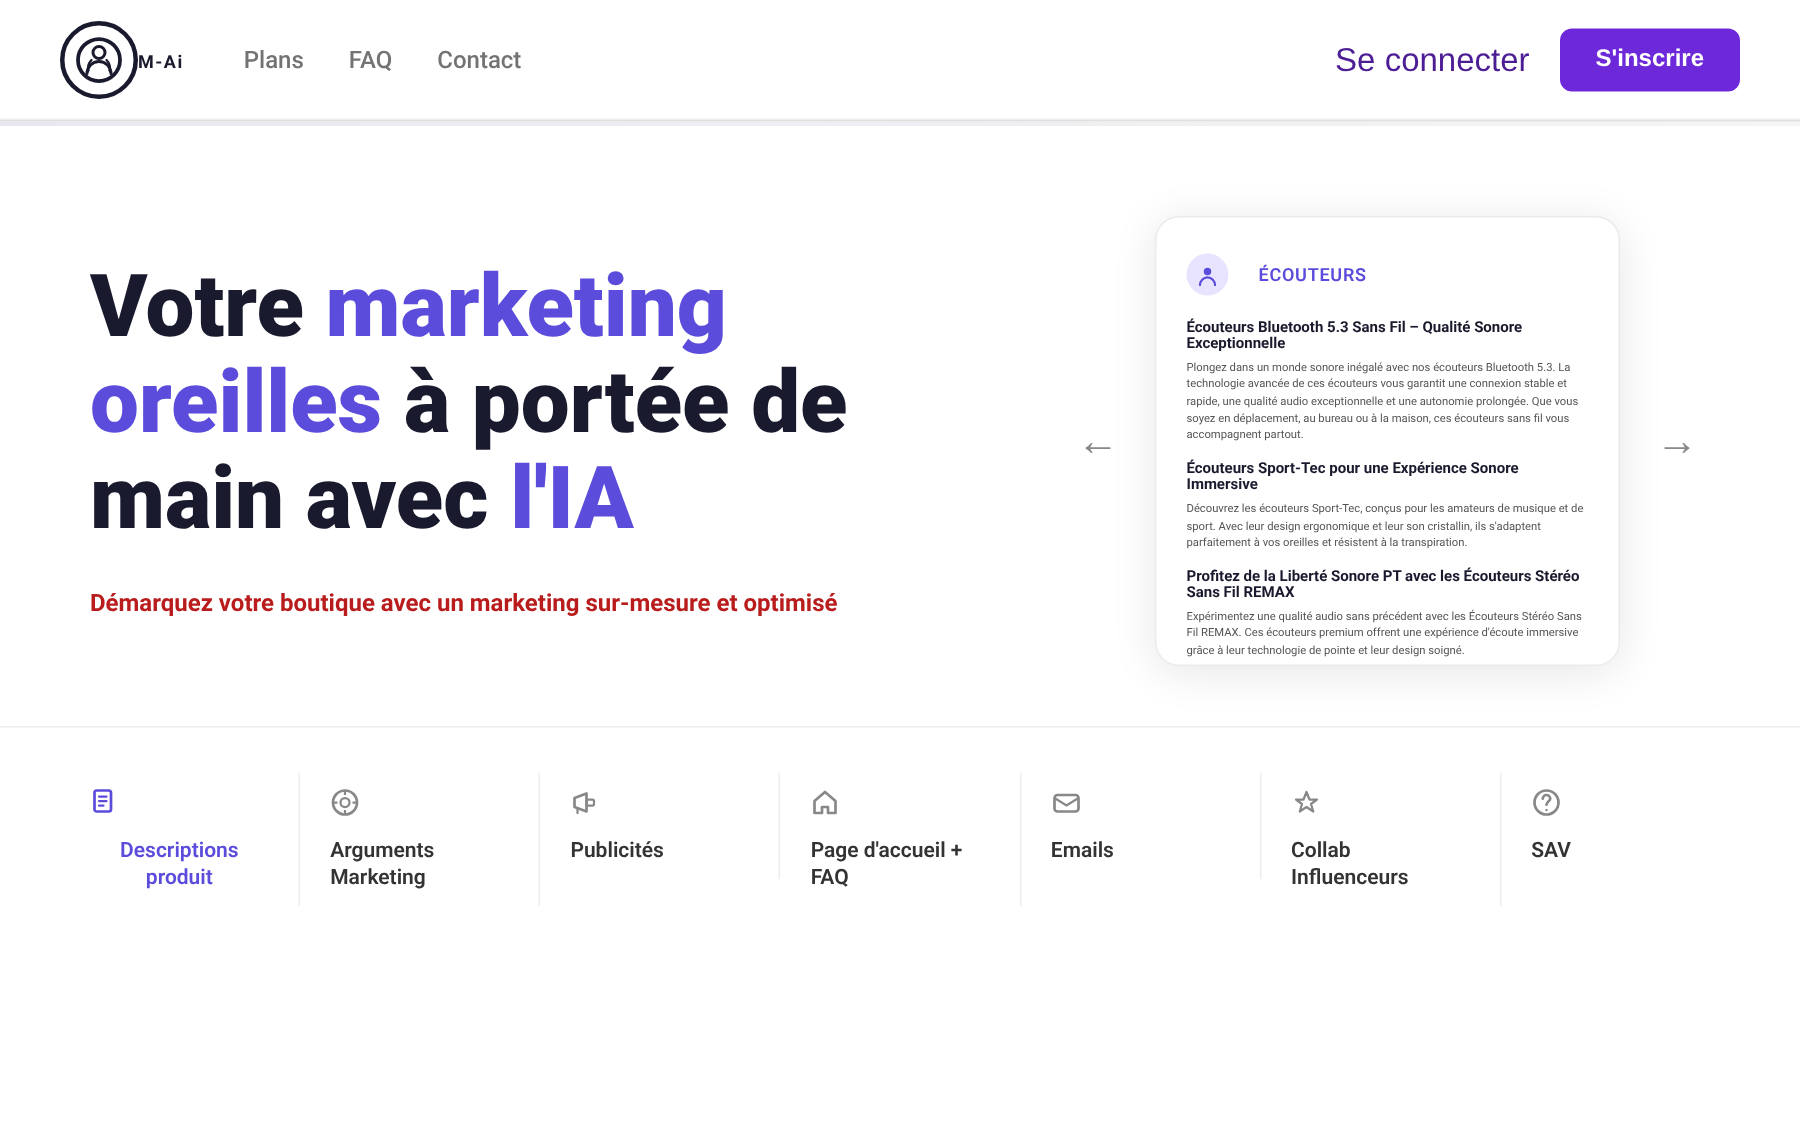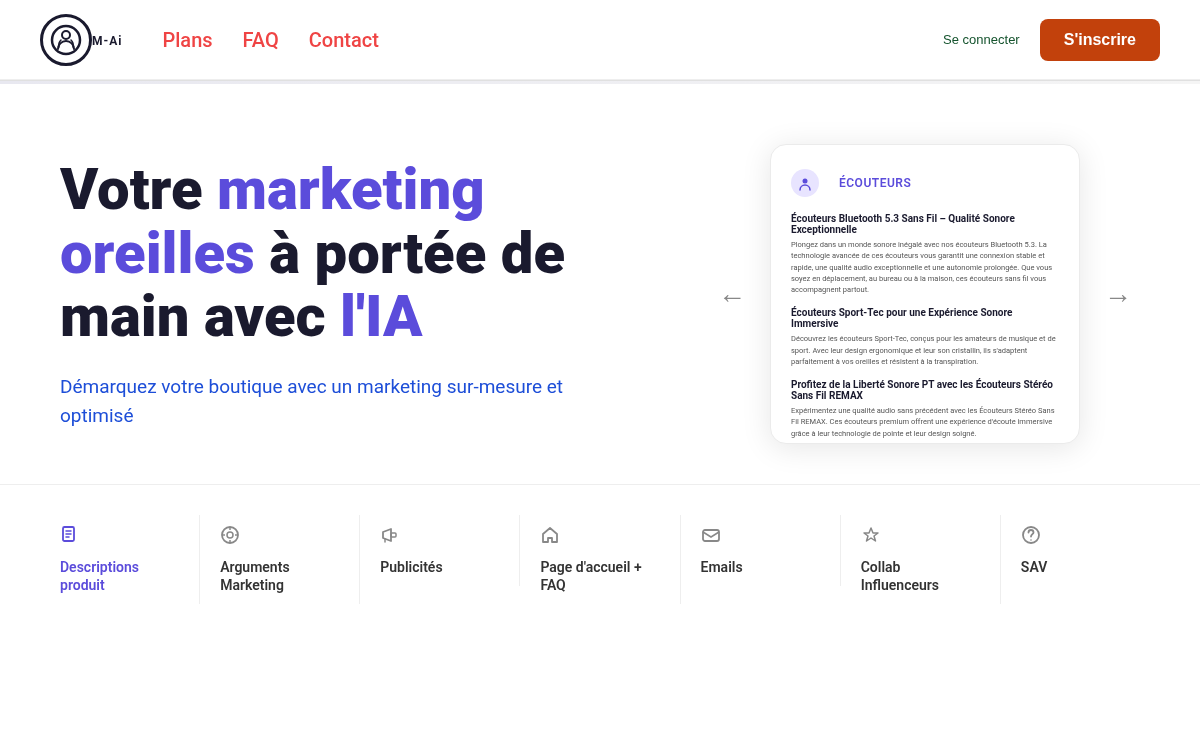--- a/index.html
+++ b/index.html
@@ -50,39 +50,39 @@
       letter-spacing: 1px;
       margin-top: 2px;
     }
     .nav-links {
       display: flex;
       gap: 30px;
       list-style: none;
     }
     .nav-links a {
       text-decoration: none;
-      color: #ef4444;
-      font-size: 20px;
+      color: #737373;
+      font-size: 16px;
       font-weight: 500;
     }
     .nav-right {
       display: flex;
       align-items: center;
       gap: 20px;
     }
     .btn-connect {
       background: none;
       border: none;
-      font-size: 13px;
-      color: #14532d;
+      font-size: 22px;
+      color: #4c1d95;
       cursor: pointer;
       font-weight: 500;
     }
     .btn-register {
-      background: #c2410c;
+      background: #6d28d9;
       color: #fff;
       border: none;
       border-radius: 8px;
       padding: 12px 24px;
       font-size: 16px;
       font-weight: 600;
       cursor: pointer;
     }
 
     
@@ -107,23 +107,23 @@
       font-size: 58px;
       font-weight: 900;
       line-height: 1.1;
       color: #1a1a2e;
       margin-bottom: 24px;
     }
     .hero-title .purple {
       color: #5b4cdb;
     }
     .hero-subtitle {
-      font-size: 19px;
-      color: #1d4ed8;
-      font-weight: 400;
+      font-size: 16px;
+      color: #b91c1c;
+      font-weight: 700;
       line-height: 1.5;
     }
 
     
     .carousel-wrap {
       position: relative;
       display: flex;
       align-items: center;
       gap: 16px;
     }
@@ -207,20 +207,21 @@
       cursor: pointer;
       border-right: 1px solid #eee;
       min-width: 120px;
       flex: 1;
     }
     .feature-tab:last-child {
       border-right: none;
     }
     .feature-tab.active .tab-label {
       color: #5b4cdb;
+      text-align: center;
     }
     .feature-tab.active .tab-icon {
       color: #5b4cdb;
     }
     .tab-icon {
       font-size: 20px;
       color: #888;
     }
     .tab-label {
       font-size: 14px;

